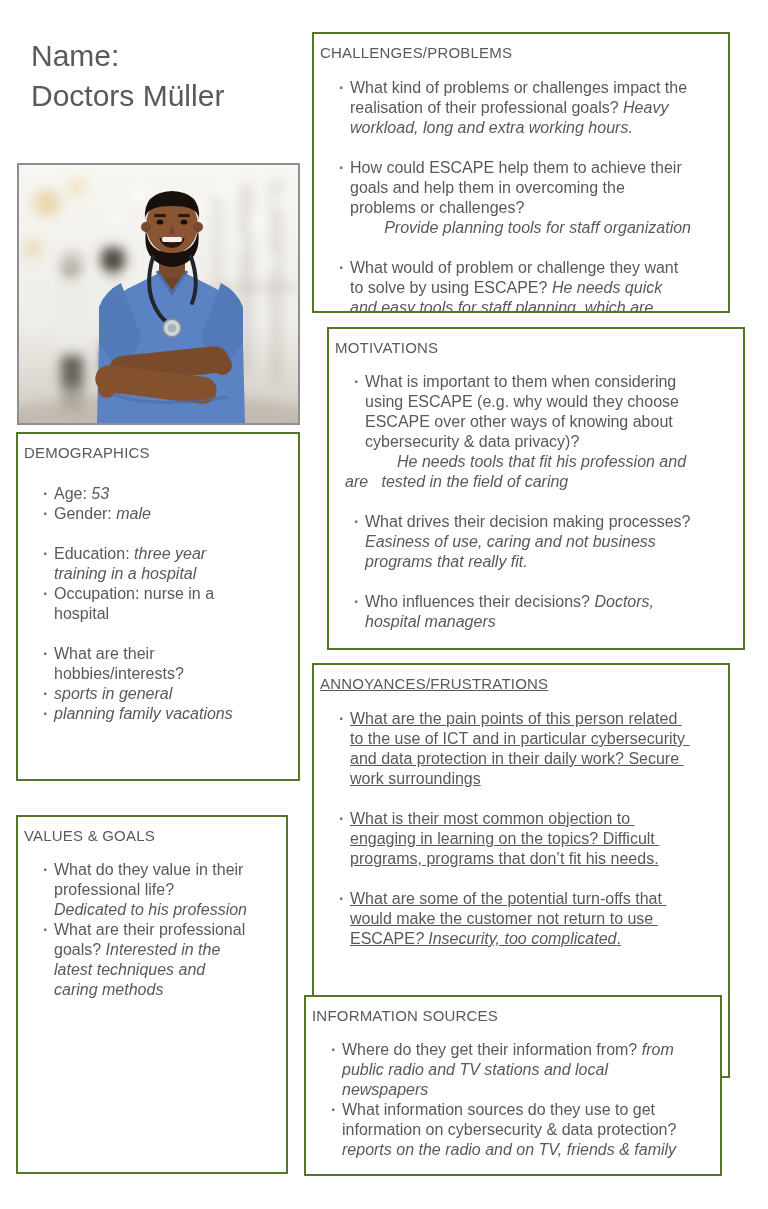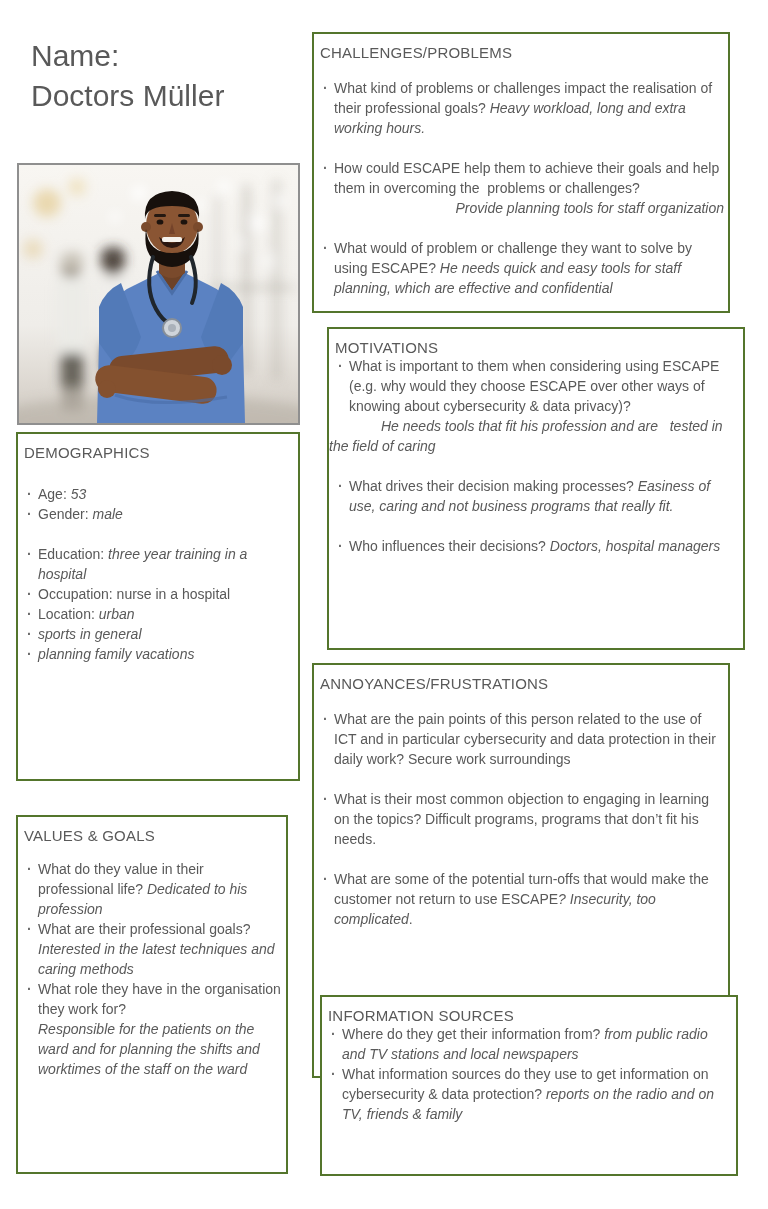--- a/index.html
+++ b/index.html
@@ -10,35 +10,35 @@
   .name-block{position:absolute;left:25px;top:36px;font-size:30px;line-height:40px;color:#595959;margin-left:6px;}
 
   
   .photo-frame{position:absolute;left:17px;top:163px;width:283px;height:262px;
                box-sizing:border-box;border:2px solid #8f8f8f;
                box-shadow:inset 0 0 0 2px #e9e9e9;background:#eceae6;}
   .photo-frame svg{display:block;width:100%;height:100%;}
 
   
   .box{position:absolute;box-sizing:border-box;border:2px solid #54752c;background:#ffffff;
-       padding:10px 4px 0 6px;overflow:hidden;}
+       padding:10px 21px 0 6px;overflow:hidden;}
   .box h2{margin:0;font-size:15px;font-weight:normal;color:#595959;letter-spacing:.2px;}
   #demographics{left:16px;top:432px;width:284px;height:349px;}
   #values{left:16px;top:815px;width:272px;height:359px;}
   #challenges{left:312px;top:32px;width:418px;height:281px;}
   #motivations{left:327px;top:327px;width:418px;height:323px;}
-  #annoyances{left:312px;top:663px;width:418px;height:415px;}
-  #info{left:320px;top:995px;width:418px;height:181px;}
+  #annoyances{left:312px;top:663px;width:418px;height:415px;text-decoration:underline;}
+  #info{left:304px;top:995px;width:418px;height:181px;}
   #demographics h2{margin-bottom:23px;}
   #challenges h2{margin-bottom:17px;}
   #annoyances h2{margin-bottom:17px;}
   #values h2{margin-bottom:15px;}
   #motivations h2,#info h2{margin-bottom:0;}
 
-  ul.blist{list-style:none;margin:0;padding:0 0 0 14px;font-size:14px;line-height:20px;}
+  ul.blist{list-style:none;margin:16px;padding:0 0 0 14px;font-size:16px;line-height:20px;}
   ul.blist li{position:relative;margin:0;}
   ul.blist li.gap{margin-top:20px;}
   ul.blist li::before{content:"\00B7";position:absolute;left:-11px;top:0;
                       font-weight:bold;color:#6b6b6b;}
   .run{white-space:pre-wrap;}
   .run.i{font-style:italic;}
   .run-block{display:block;}
   .run-block.indent{margin-left:22px;text-align:right;}
   .run-block.outdent{margin-left:-20px;text-indent:52px;}
 </style>
@@ -166,28 +166,27 @@
       </ul>
   </section>
 
   <section class="box" id="demographics">
     <h2>DEMOGRAPHICS</h2>
     <ul class="blist">
         <li><span class="run">Age: </span><span class="run i">53</span></li>
         <li><span class="run">Gender: </span><span class="run i">male</span></li>
         <li class="gap"><span class="run">Education: </span><span class="run i">three year training in a hospital</span></li>
         <li><span class="run">Occupation: nurse in a hospital</span></li>
-        <li><span class="run">Location: </span><span class="run i">urban</span></li>
+        <li class="gap"><span class="run">What are their hobbies/interests?</span></li>
         <li><span class="run i">sports in general</span></li>
         <li><span class="run i">planning family vacations</span></li>
       </ul>
   </section>
 
   <section class="box" id="values">
     <h2>VALUES &amp; GOALS</h2>
     <ul class="blist">
         <li><span class="run">What do they value in their professional life? </span><span class="run i">Dedicated to his profession</span></li>
         <li><span class="run">What are their professional goals? </span><span class="run i">Interested in the latest techniques and caring methods</span></li>
-        <li><span class="run">What role they have in the organisation they work for?</span><div class="run i run-block">Responsible for the patients on the ward and for planning the shifts and worktimes of the staff on the ward</div></li>
       </ul>
   </section>
 
 </div>
 
 </body></html>

